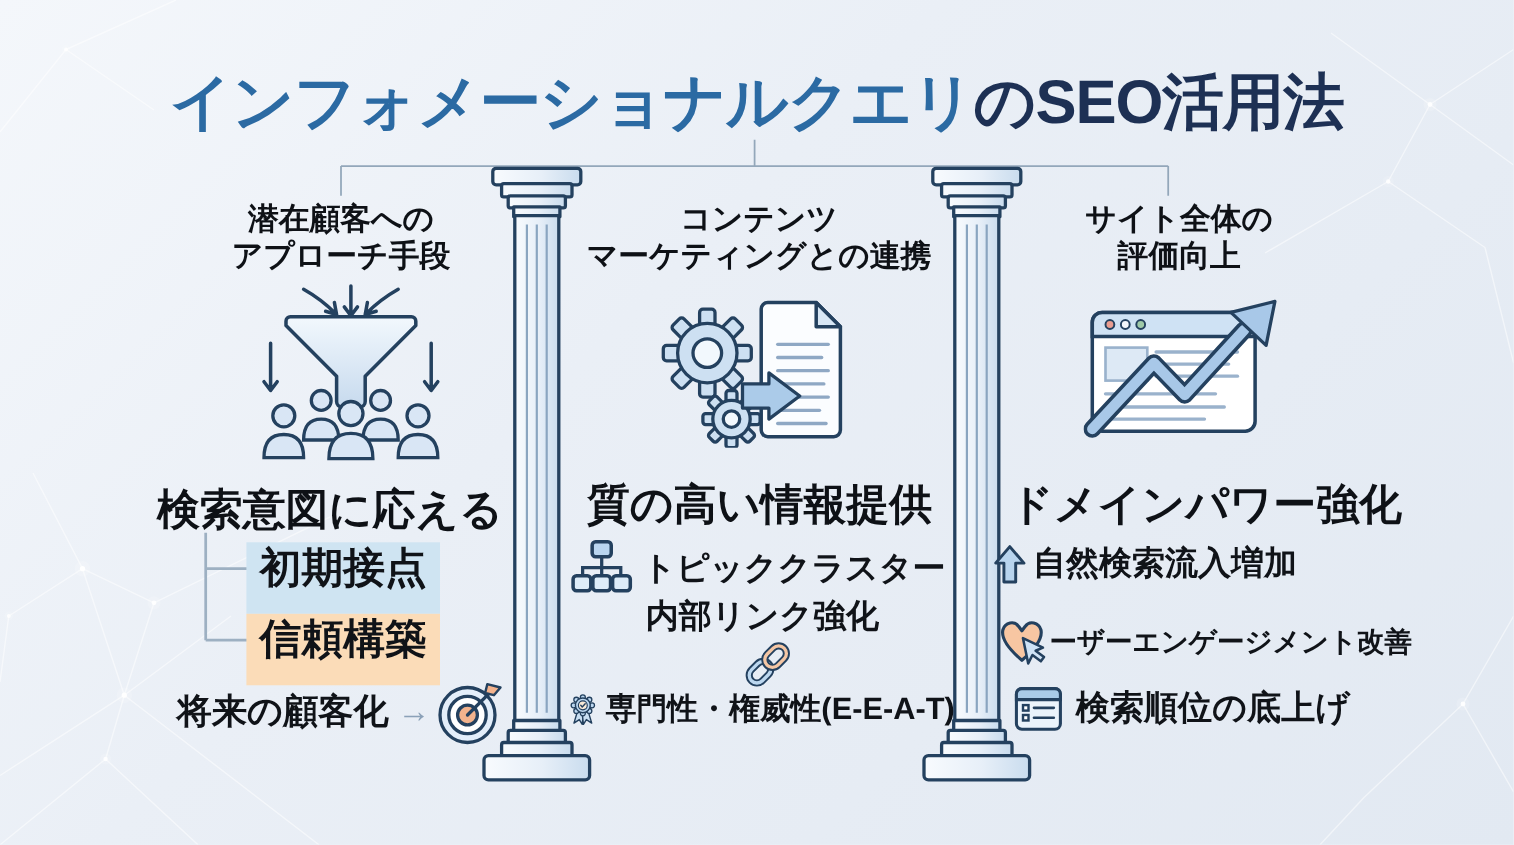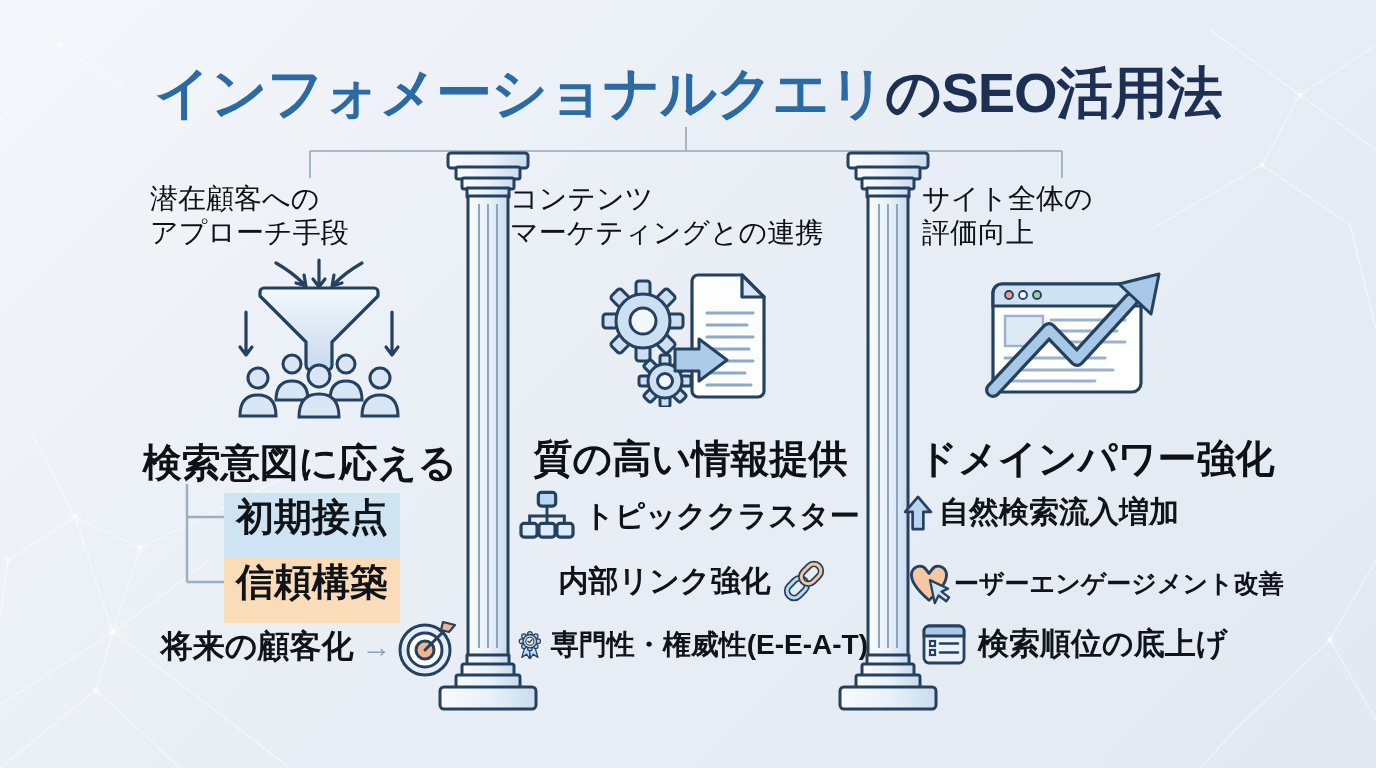--- a/index.html
+++ b/index.html
@@ -22,22 +22,22 @@
     white-space:nowrap;
   }
   .title .t1 { color:#2b6aa3; }
   .title .t2 { color:#1d3054; }
 
   
   #connector { left:0; top:0; width:1376px; height:768px; pointer-events:none; }
 
   
   .col-header {
-    font-size:28px; font-weight:400; color:#0e1116;
-    line-height:34px; white-space:nowrap;
+    font-size:28px; font-weight:700; color:#0e1116;
+    line-height:34px; text-align:center; white-space:nowrap;
   }
   .col-heading {
     font-size:39px; font-weight:900; color:#0e1116;
     text-align:center; white-space:nowrap;
   }
   .hl-box {
     font-size:38px; font-weight:800; color:#101318;
     width:176px; height:65px; line-height:49px; text-align:center;
     white-space:nowrap;
   }
@@ -248,21 +248,21 @@
         <line x1="23" y1="21" x2="23" y2="27"></line>
       </g>
       <rect x="16" y="2" width="14" height="11" rx="2.5" fill="#b9d5ef" stroke="#24415f" stroke-width="2.6"></rect>
       <rect x="2" y="27" width="13" height="11" rx="2.5" fill="#ddecf8" stroke="#24415f" stroke-width="2.6"></rect>
       <rect x="16.5" y="27" width="13" height="11" rx="2.5" fill="#ddecf8" stroke="#24415f" stroke-width="2.6"></rect>
       <rect x="31" y="27" width="13" height="11" rx="2.5" fill="#ddecf8" stroke="#24415f" stroke-width="2.6"></rect>
     </svg>
     <span class="lbl" style="font-size:30px;">トピッククラスター</span>
   </div>
 
-  <div class="layer row" style="left:518px; top:558px; width:350px; justify-content:center;">
+  <div class="layer row" style="left:518px; top:540px; width:350px; justify-content:center;flex-direction:column;">
     <span class="lbl" style="font-size:30px;">内部リンク強化</span>
     <svg width="48" height="46" viewBox="0 0 48 46" style="margin-left:9px;">
       <g transform="rotate(-45 24 23)">
         <rect x="3" y="16" width="22" height="14" rx="7" fill="none" stroke="#24415f" stroke-width="6.5"></rect>
         <rect x="3" y="16" width="22" height="14" rx="7" fill="none" stroke="#bcd7ef" stroke-width="3"></rect>
         <rect x="23" y="16" width="22" height="14" rx="7" fill="none" stroke="#24415f" stroke-width="6.5"></rect>
         <rect x="23" y="16" width="22" height="14" rx="7" fill="none" stroke="#f4c6a4" stroke-width="3"></rect>
       </g>
     </svg>
   </div>

